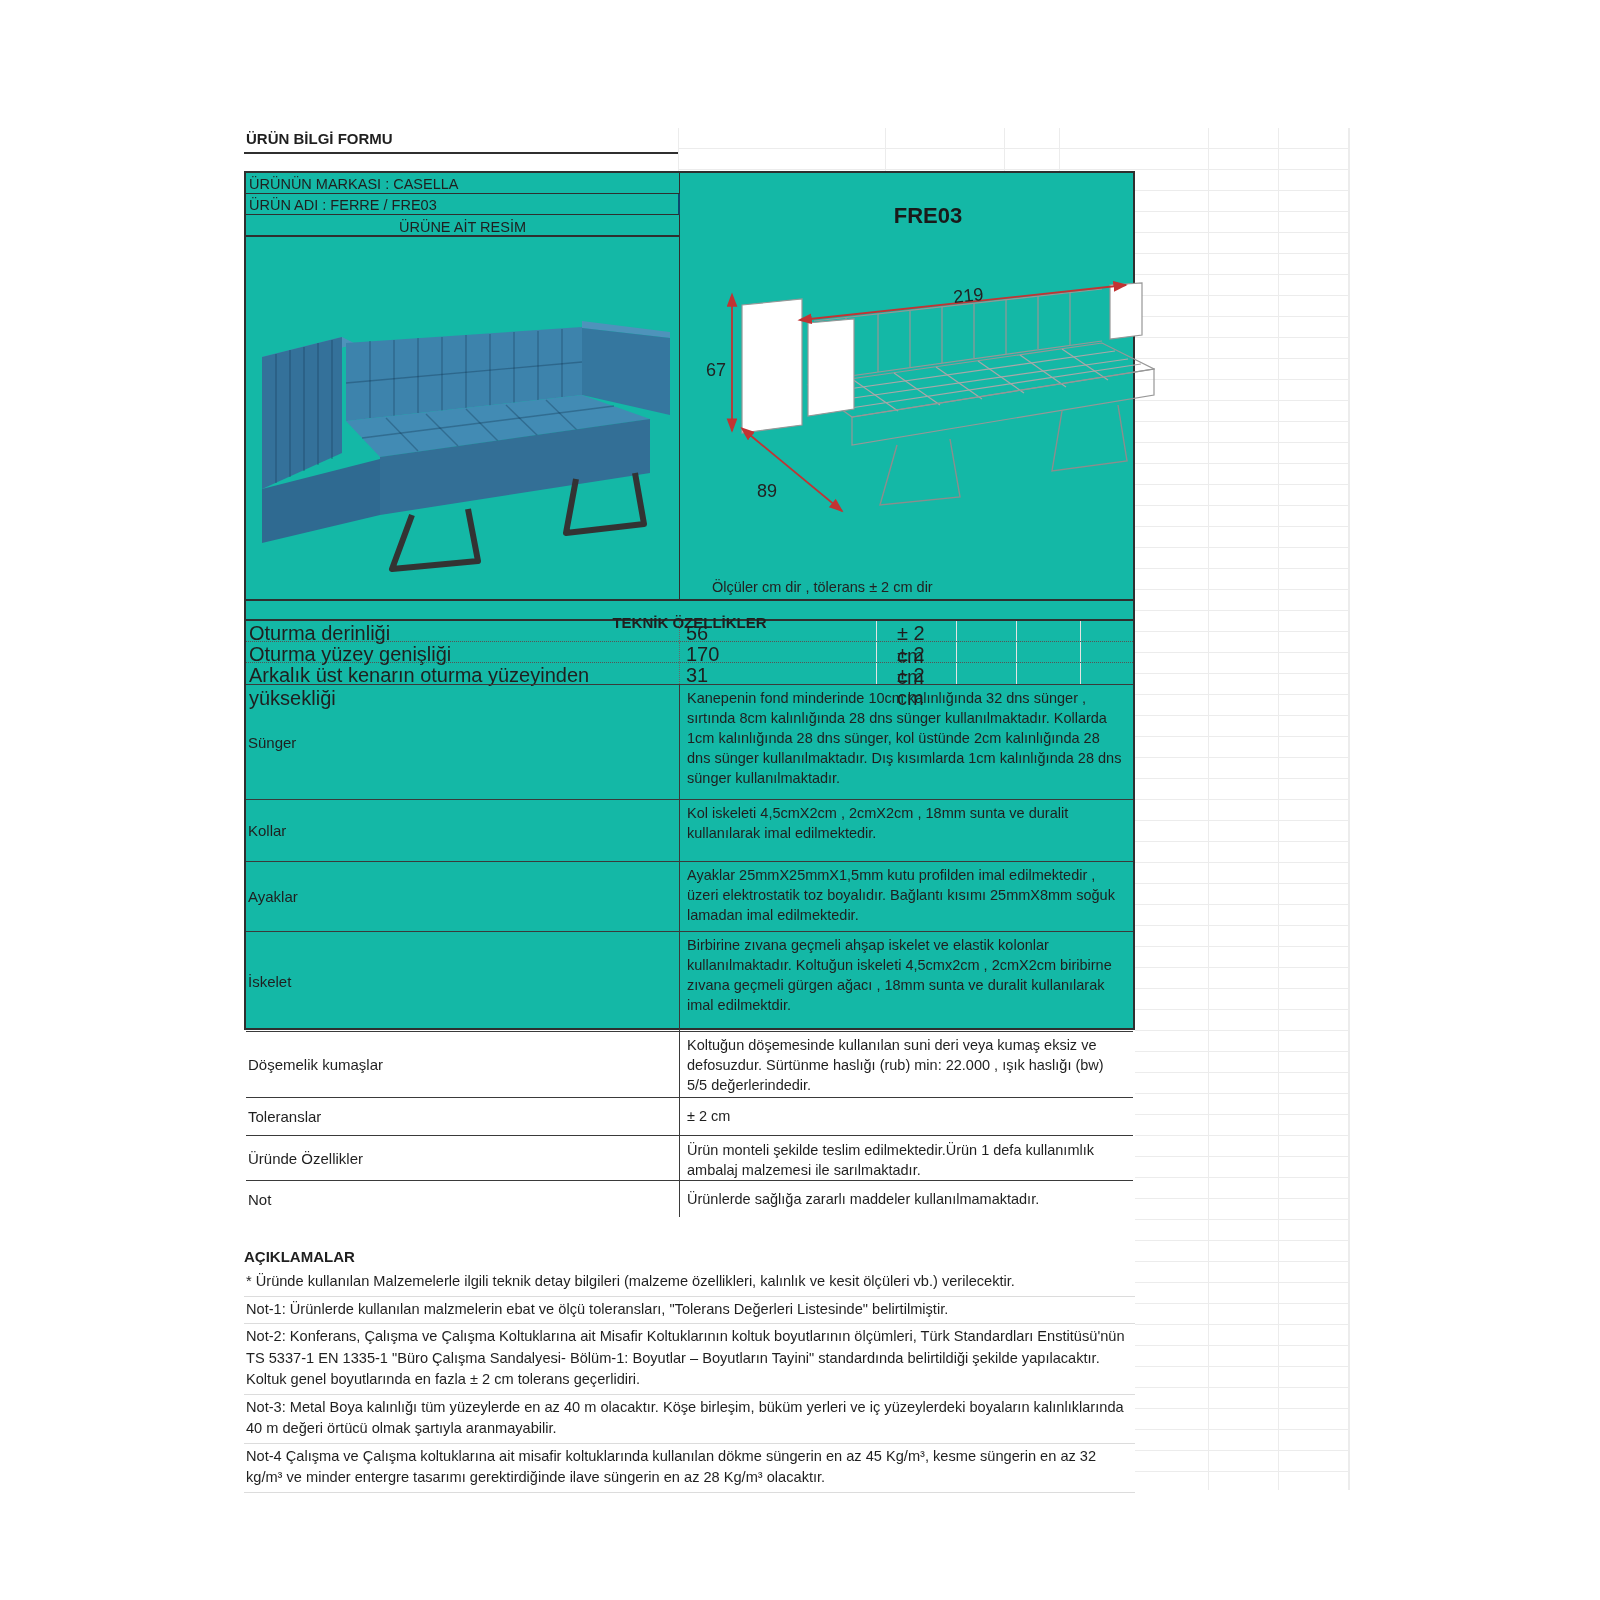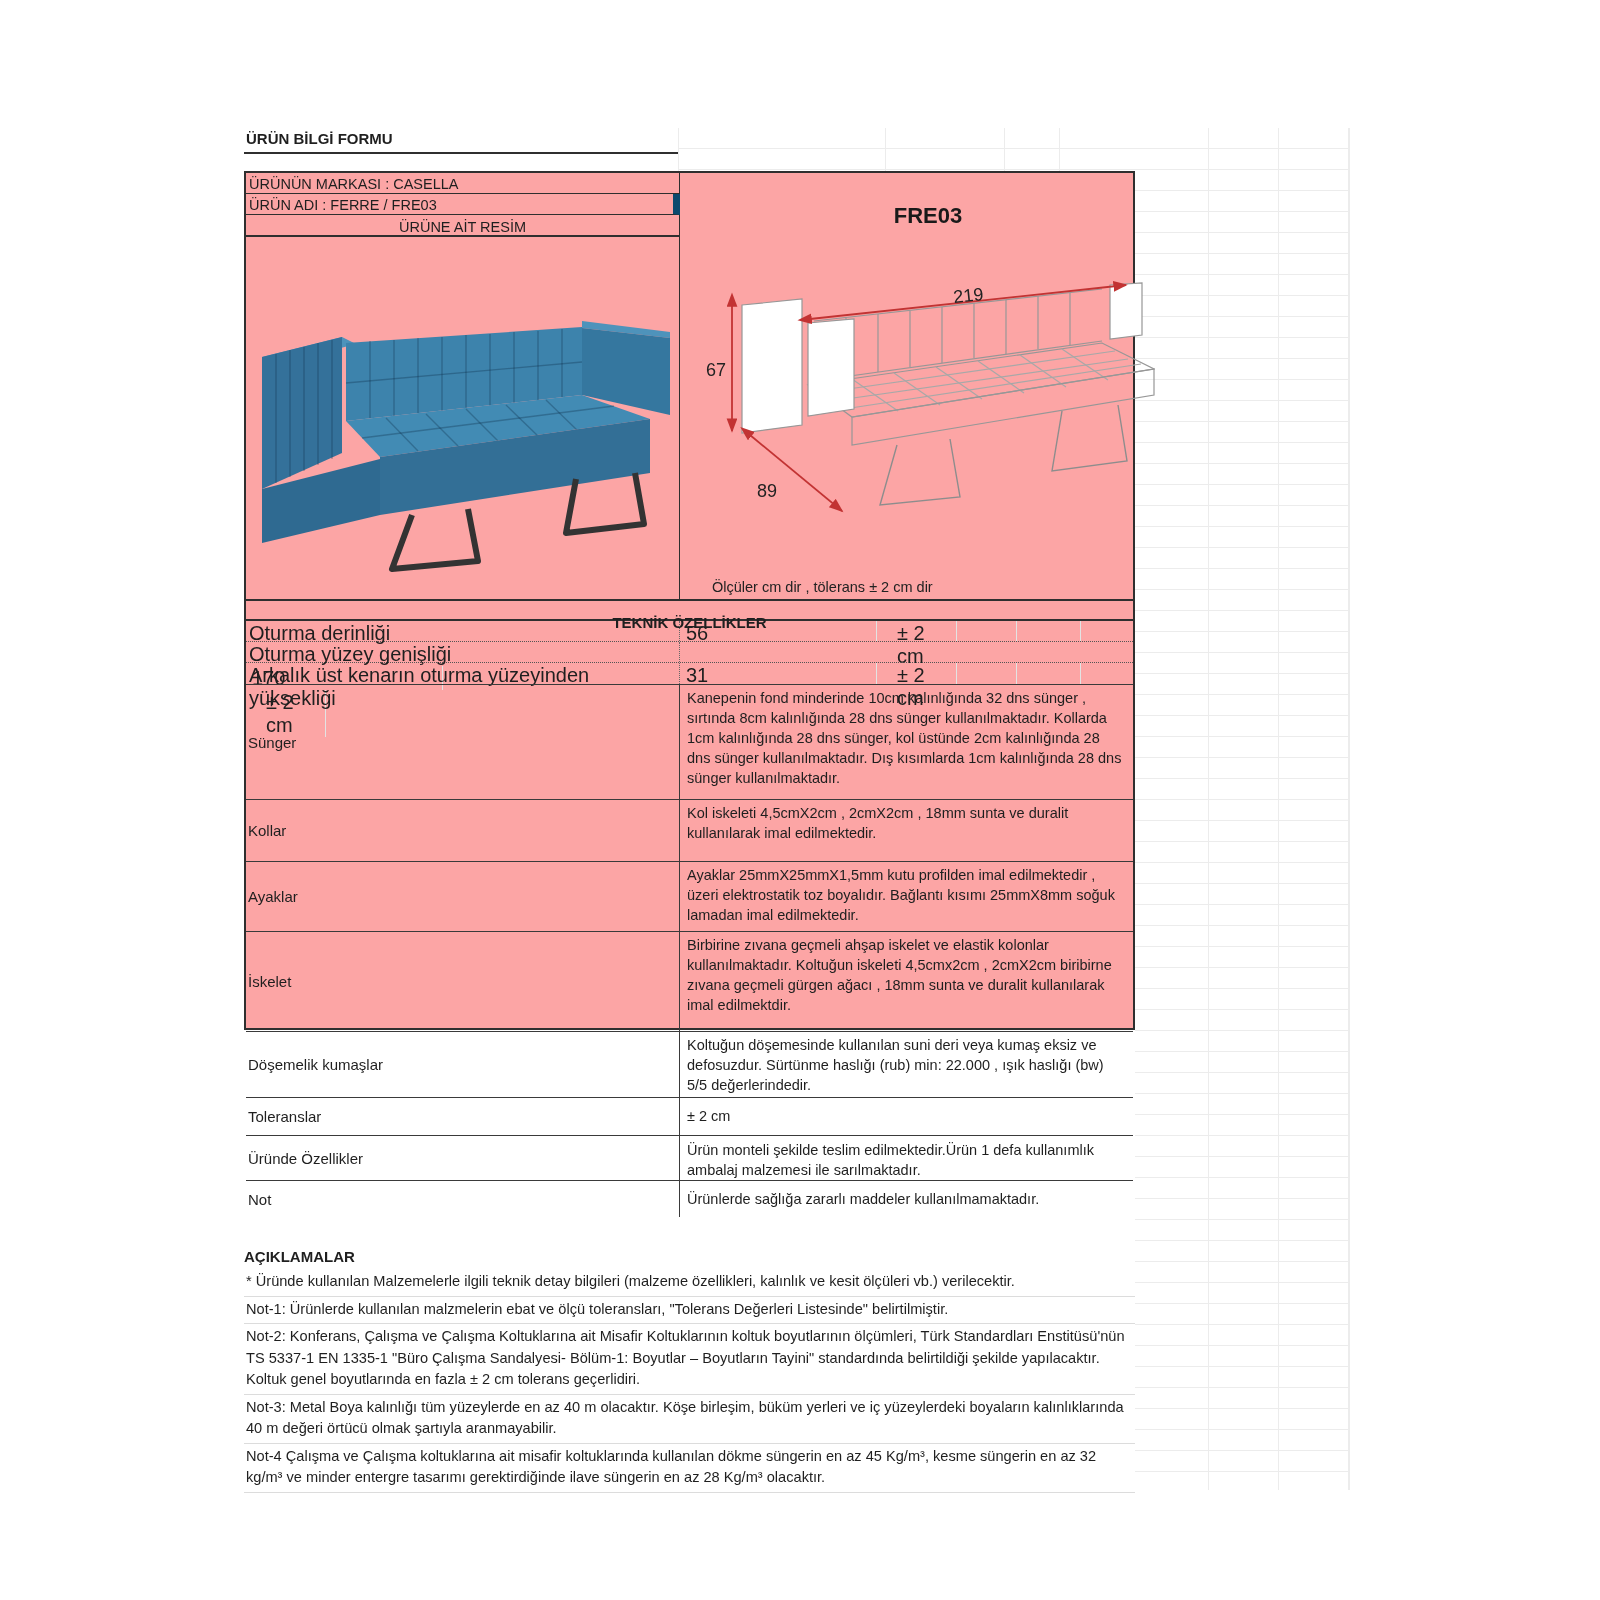--- a/index.html
+++ b/index.html
@@ -19,40 +19,40 @@
     background:
       repeating-linear-gradient(to bottom, transparent 0 20px, #ececec 20px 21px),
       linear-gradient(to right, #ececec 0 1px, transparent 1px 207px, #ececec 207px 208px,
         transparent 208px 326px, #ececec 326px 327px,
         transparent 327px 381px, #ececec 381px 382px, transparent 382px 457px); }
 
   .form-title { position:absolute; left:2px; top:2px; font-size:15px; font-weight:bold; }
   .title-underline { position:absolute; left:0; top:24px; width:434px; border-top:2px solid #2f2f2f; }
 
   .main-table { position:absolute; left:0; top:43px; width:891px; height:859px;
-                border:2px solid #2f2f2f; background:#fca5a5; }
+                border:2px solid #2f2f2f; background:#14b8a6; }
   .cell { position:absolute; font-size:14.5px; line-height:20px; }
   .cell-brand { left:0; top:0; width:434px; height:21px; padding:1px 0 0 3px;
                 border-right:1px solid #2f2f2f; border-bottom:1px solid #2f2f2f; }
   .cell-name  { left:0; top:21px; width:434px; height:21px; padding:1px 0 0 3px;
-                border-right:7px solid #0c4a6e; border-bottom:1px solid #2f2f2f; }
+                border-right:2px solid #0c4a6e; border-bottom:1px solid #2f2f2f; }
   .cell-imghdr{ left:0; top:42px; width:434px; height:22px; padding-top:2px;
                 border-right:1px solid #2f2f2f; border-bottom:2px solid #2f2f2f;
                 text-align:center; }
   .photo-box  { position:absolute; left:0; top:64px; width:434px; height:362px;
                 border-right:1px solid #2f2f2f; }
   .draw-box   { position:absolute; left:456px; top:0; width:453px; height:426px; }
 
   .tek-bar { position:absolute; left:0; top:426px; width:887px; height:22px;
              border-top:2px solid #2f2f2f; border-bottom:2px solid #2f2f2f;
              text-align:center; font-weight:bold; font-size:15px; padding-top:13px; }
 
   .srow { position:absolute; left:0; width:887px; height:21px; display:flex;
           border-bottom:1px dotted #555; font-size:20px; }
-  .srow-1 { top:448px; } .srow-2 { top:469px;flex-direction:column; } .srow-3 { top:490px; border-bottom:none; }
+  .srow-1 { top:448px; } .srow-2 { top:469px; } .srow-3 { top:490px; border-bottom:none; }
   .scell-label { width:434px; padding:1px 0 0 3px; border-right:1px dotted #666; }
   .scell-value { width:197px; padding:1px 0 0 6px; border-right:1px solid #e3e3e3; }
   .scell-tol   { width:80px;  padding:1px 0 0 20px; border-right:1px solid #e3e3e3; }
   .scell-e1 { width:60px; border-right:1px solid #e3e3e3; }
   .scell-e2 { width:64px; border-right:1px solid #e3e3e3; }
   .scell-e3 { flex:1; }
 
   .details { position:absolute; left:0; top:511px; width:887px; }
   .drow { display:flex; border-top:1.5px solid #3a3a3a; }
   .dlabel { width:434px; border-right:1px solid #3a3a3a; display:flex;

